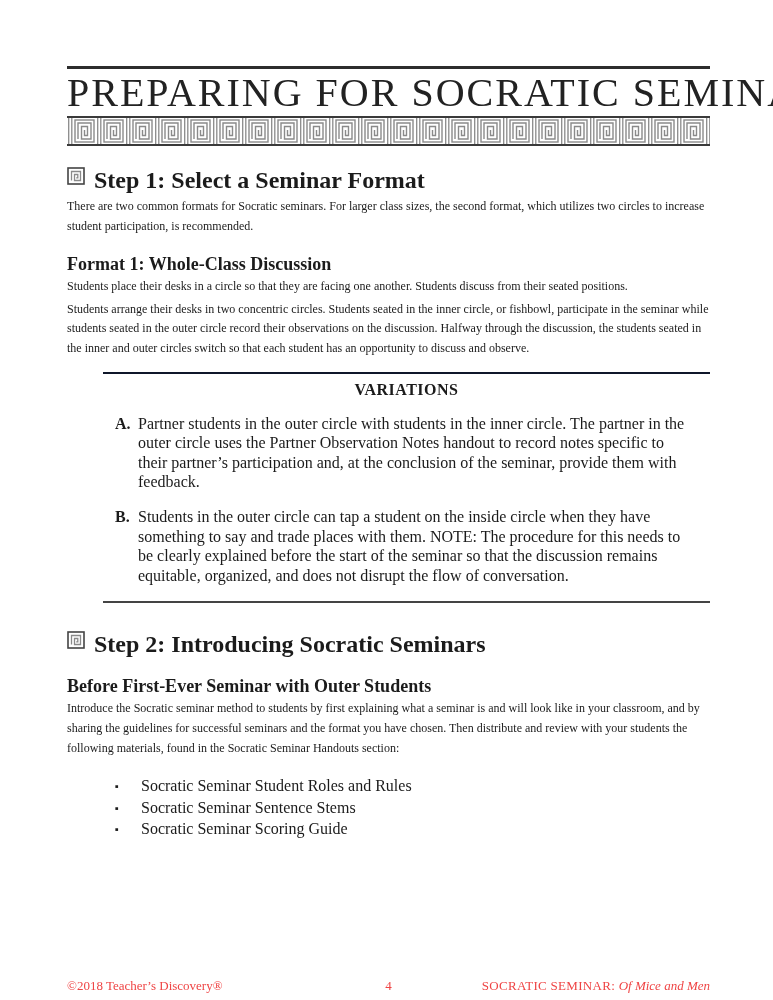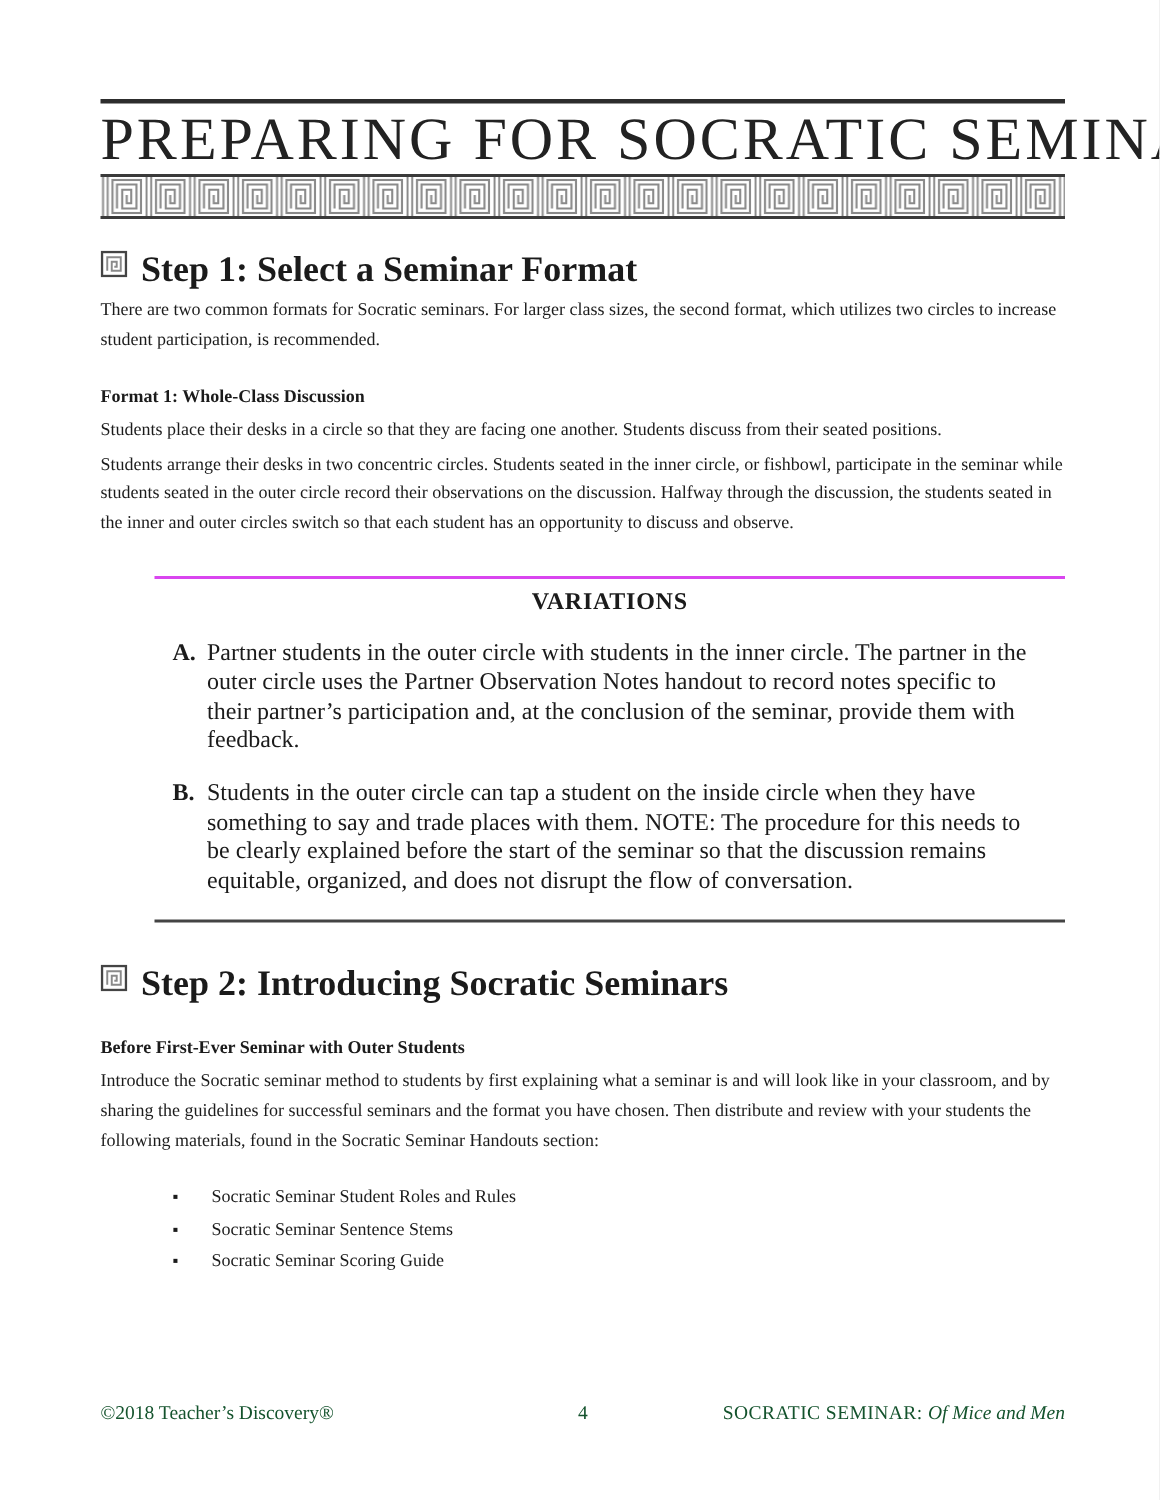--- a/index.html
+++ b/index.html
@@ -47,30 +47,30 @@
   .step1-heading { margin-top: 21px; }
   .step2-heading { margin-top: 28px; }
   .step-icon { flex: none; display: block; }
   p.body {
     font-size: 12px;
     line-height: 19.6px;
     margin: 3px 0 0 0;
   }
   .sub-heading {
     font-weight: bold;
-    font-size: 12px;
+    font-size: 18px;
     margin-top: 19px;
     line-height: 19px;
   }
 
   
   .variations {
     margin-left: 36px;
-    margin-top: 25px;
-    border-top: 2px solid #d946ef;
+    margin-top: 13px;
+    border-top: 2px solid #0f172a;
     border-bottom: 2px solid #444;
     padding: 7px 0 16px 0;
   }
   .variations-heading {
     text-align: center;
     font-weight: bold;
     font-size: 16px;
     letter-spacing: 0.5px;
   }
   .var-item {
@@ -82,43 +82,43 @@
   .var-label { width: 23px; flex: none; font-weight: bold; font-size: 16px; line-height: 19.6px; }
   .var-text { flex: 1; font-size: 16px; line-height: 19.6px; }
 
   
   .handout-list {
     list-style: none;
     margin: 17px 0 0 0;
     padding: 0 0 0 48px;
   }
   .handout-list li {
-    font-size: 12px;
+    font-size: 16px;
     line-height: 21.5px;
     position: relative;
     padding-left: 26px;
   }
   .handout-list li::before {
     content: "▪";
     position: absolute;
     left: 0;
     top: 1px;
     font-size: 11px;
   }
 
   
   .footer {
     position: absolute;
     left: 67px;
     width: 643px;
-    top: 934px;
+    top: 978px;
     display: flex;
     align-items: baseline;
     font-size: 13px;
-    color: #14532d;
+    color: #ef4444;
   }
   .footer-left  { flex: 1; text-align: left; }
   .footer-center{ flex: 0 0 auto; text-align: center; }
   .footer-right { flex: 1; text-align: right; }
   .footer-right .book-title { font-style: italic; }
   .footer-right .series-name { letter-spacing: 0.3px; margin-left: 47px; }
 </style>
 </head>
 <body>
 

